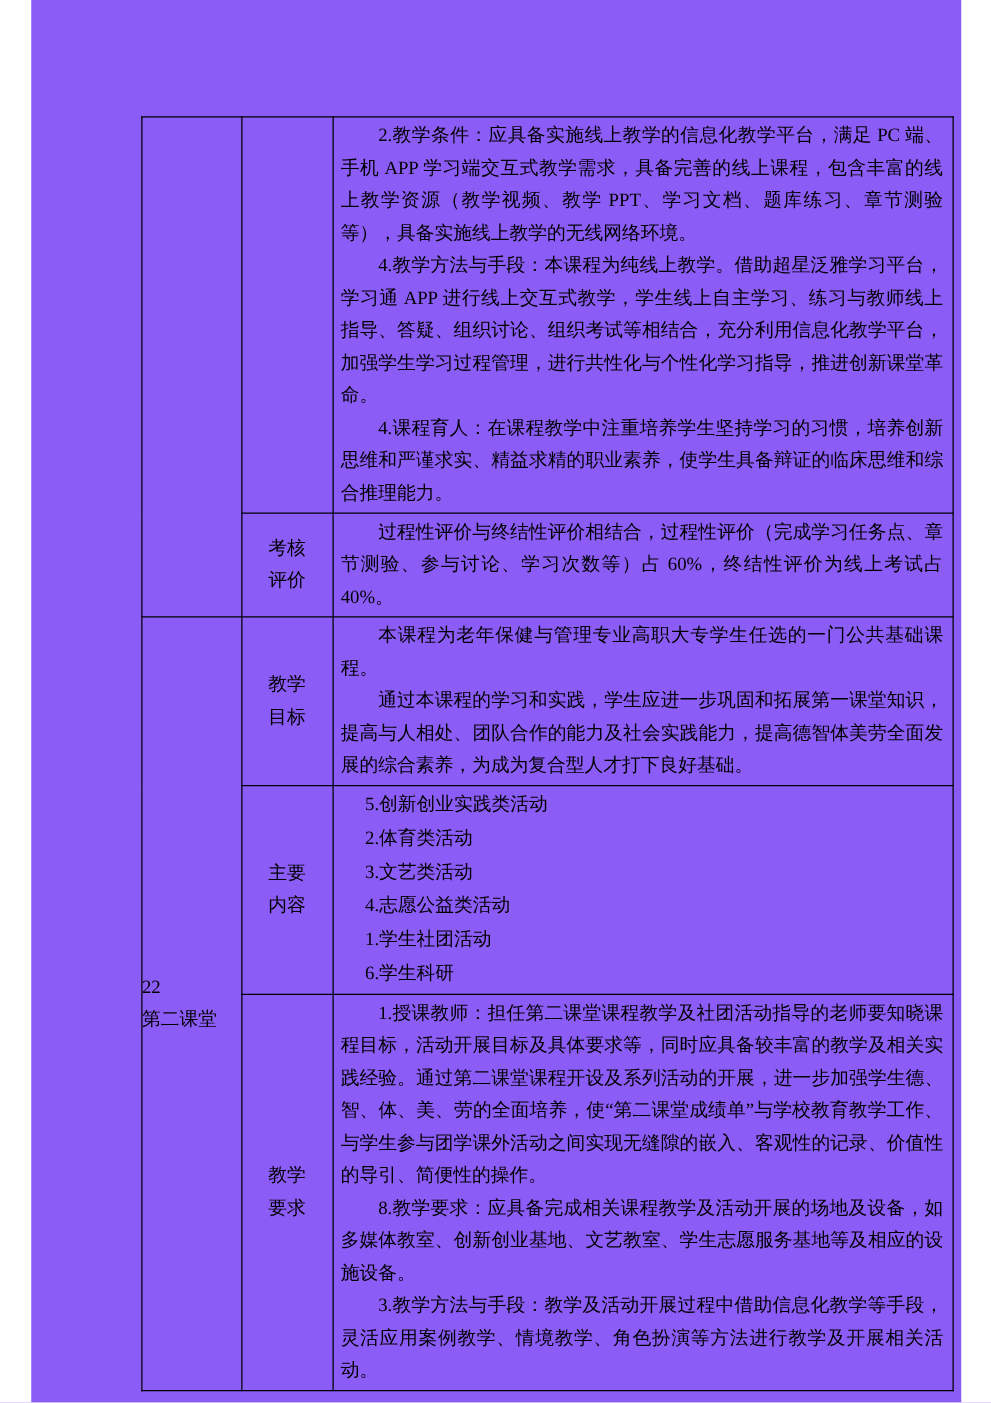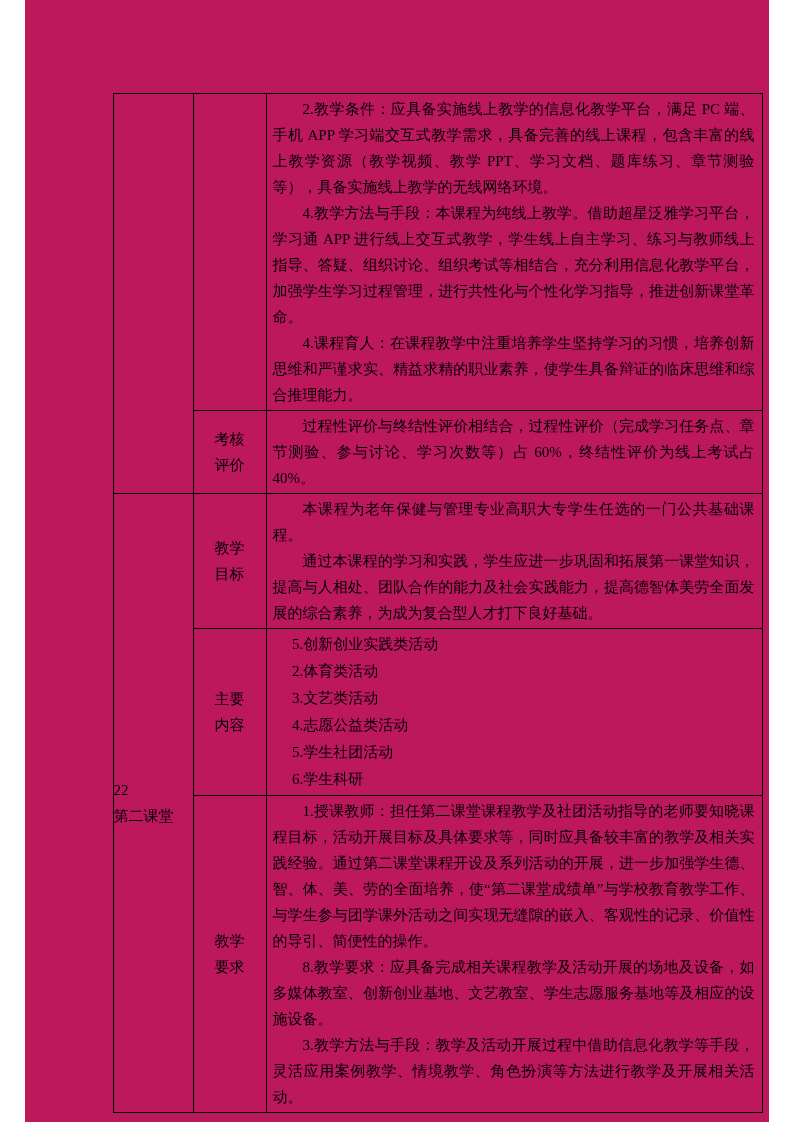--- a/index.html
+++ b/index.html
@@ -2,21 +2,21 @@
 <html><head>
 <meta charset="utf-8">
 <title>Document Page 29</title>
 <style>
   * { margin: 0; padding: 0; box-sizing: border-box; }
   html, body { background: #ffffff; }
   .page {
     position: relative;
     width: 744px;
     height: 1122px;
-    background: #be185d;
+    background: #8b5cf6;
     margin: 0 auto;
     font-family: "Liberation Serif", serif;
     color: #000000;
     overflow: hidden;
   }
   .doc-table {
     position: absolute;
     left: 88px;
     top: 93px;
     width: 649px;
@@ -119,21 +119,21 @@
 
     <tr class="r-main">
       <td class="label-cell">
         <span class="label-wrap">主要内容</span>
       </td>
       <td class="content-cell">
         <div class="list-item">5.创新创业实践类活动</div>
         <div class="list-item">2.体育类活动</div>
         <div class="list-item">3.文艺类活动</div>
         <div class="list-item">4.志愿公益类活动</div>
-        <div class="list-item">5.学生社团活动</div>
+        <div class="list-item">1.学生社团活动</div>
         <div class="list-item">6.学生科研</div>
       </td>
     </tr>
 
     <tr class="r-req">
       <td class="label-cell">
         <span class="label-wrap">教学要求</span>
       </td>
       <td class="content-cell">
         <div class="para">1.授课教师：担任第二课堂课程教学及社团活动指导的老师要知晓课程目标，活动开展目标及具体要求等，同时应具备较丰富的教学及相关实践经验。通过第二课堂课程开设及系列活动的开展，进一步加强学生德、智、体、美、劳的全面培养，使“第二课堂成绩单”与学校教育教学工作、与学生参与团学课外活动之间实现无缝隙的嵌入、客观性的记录、价值性的导引、简便性的操作。</div>

